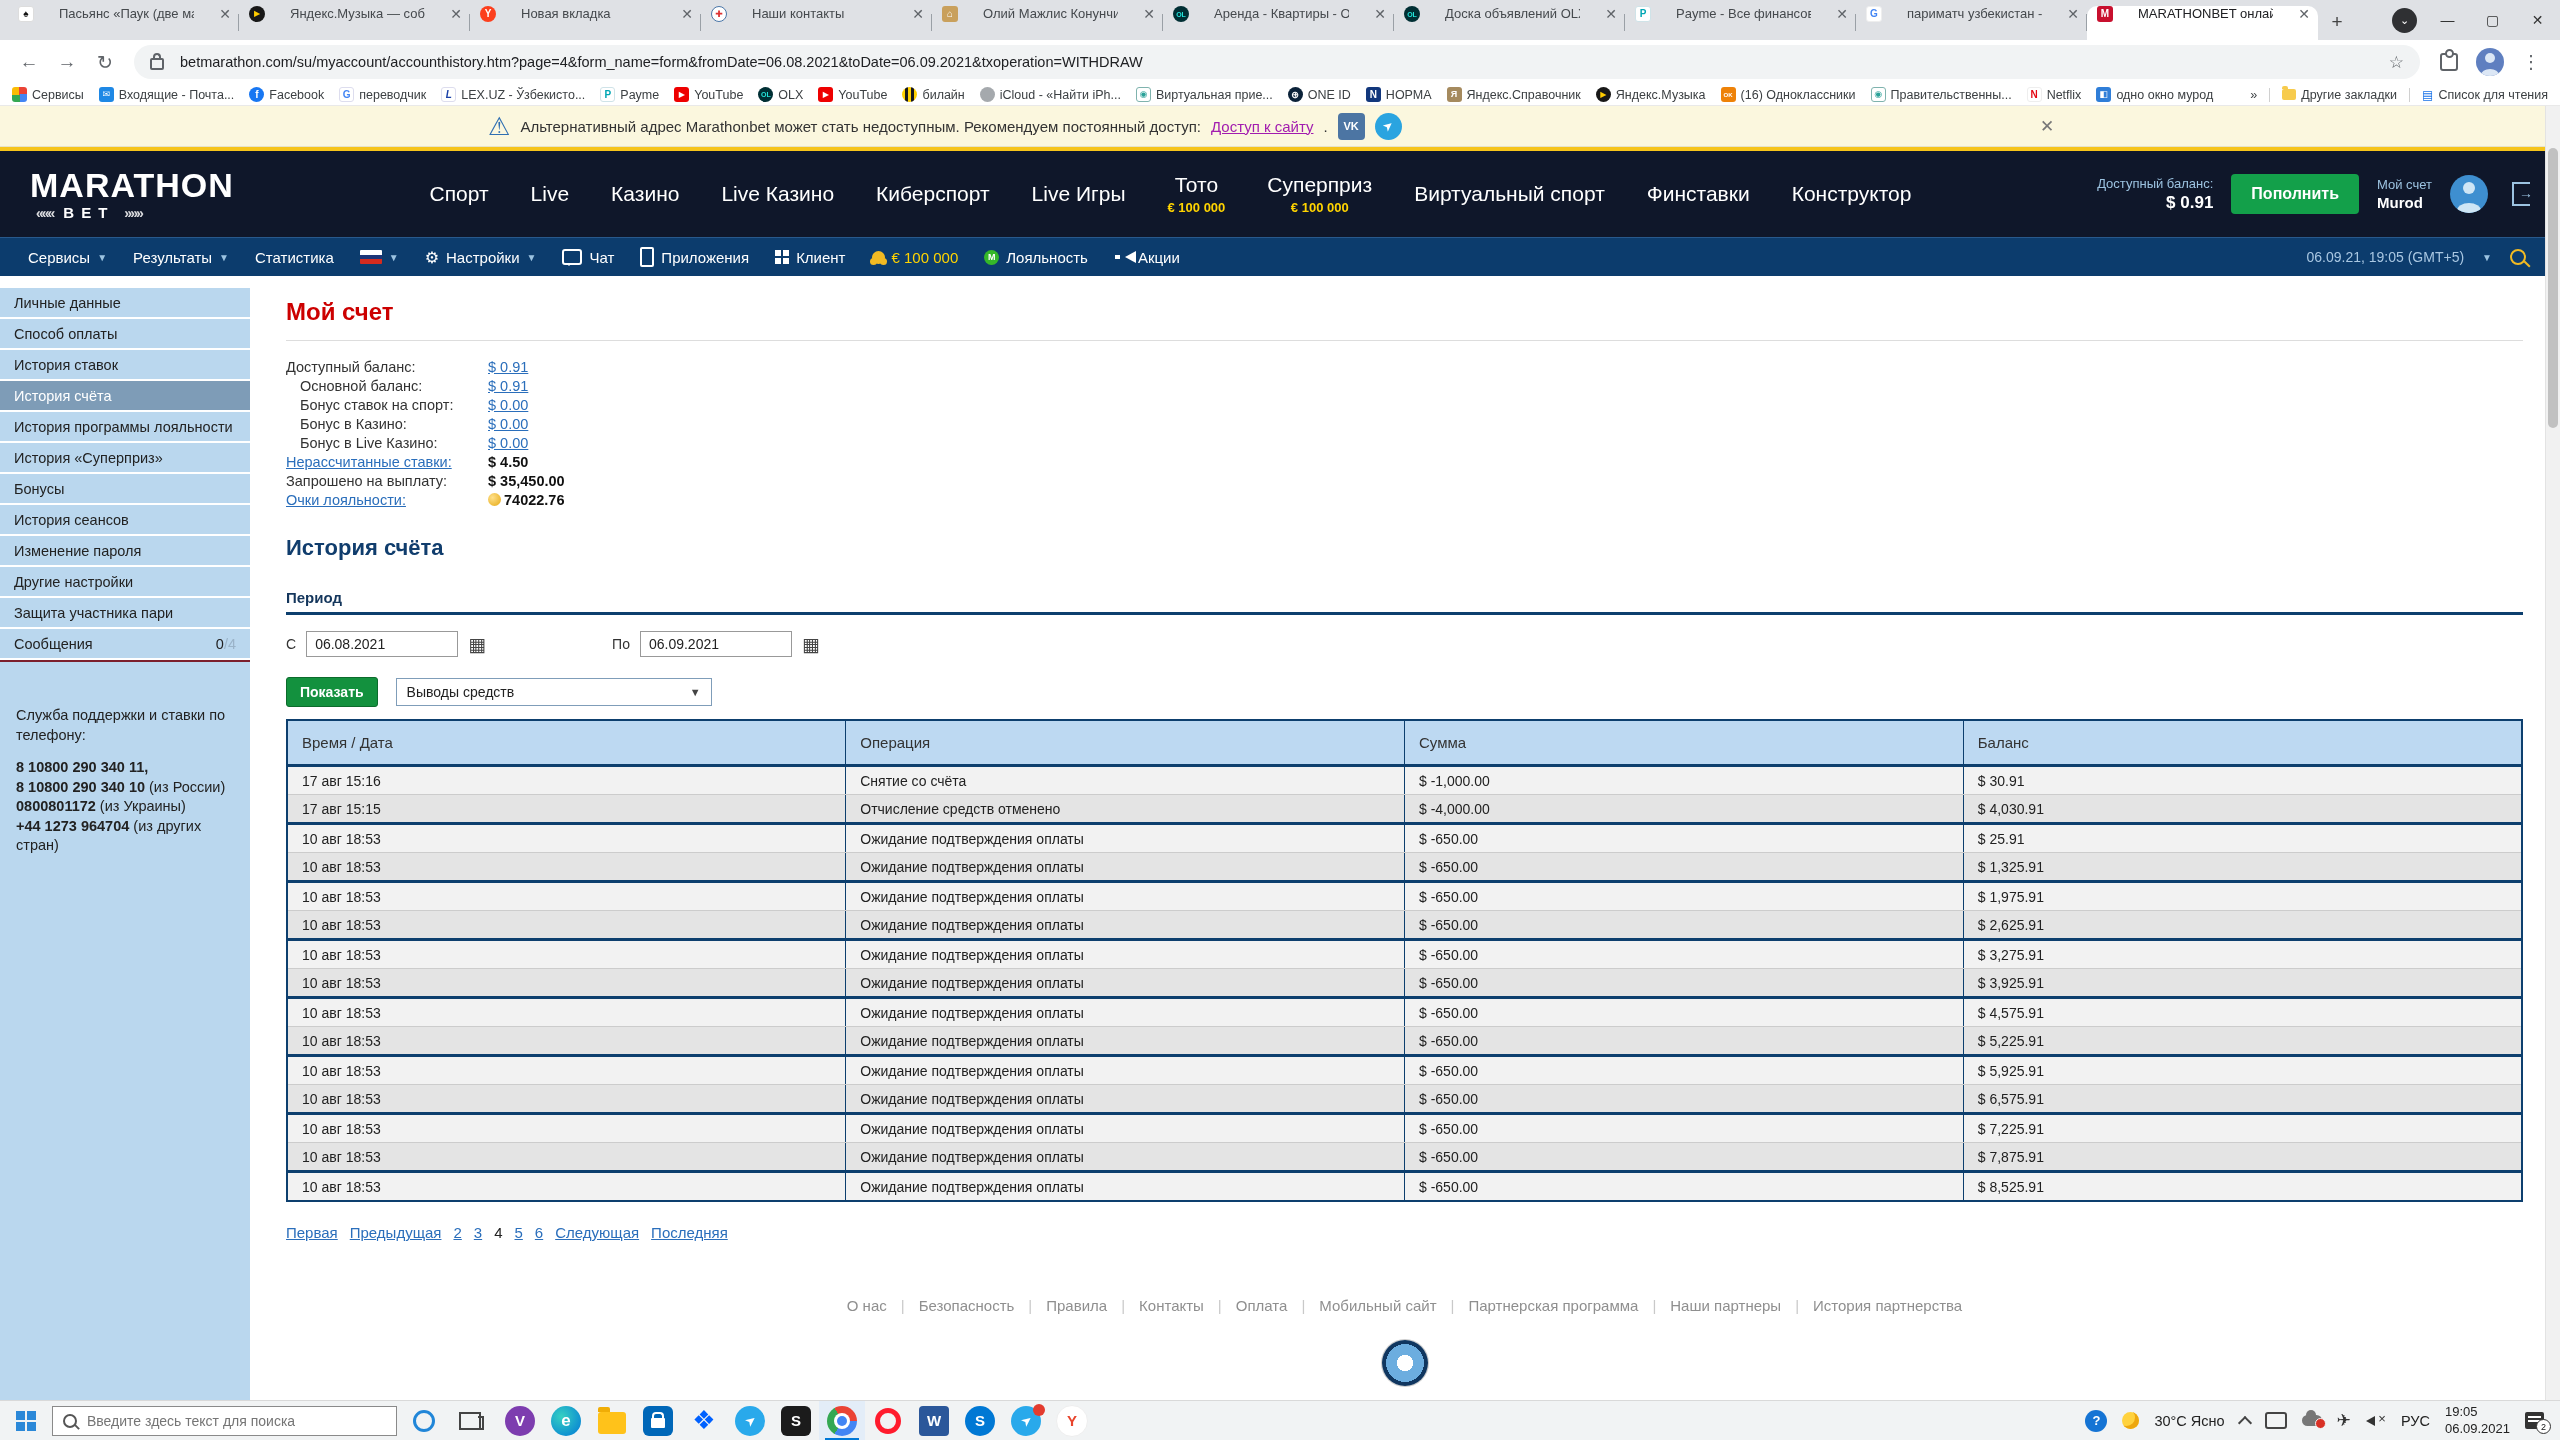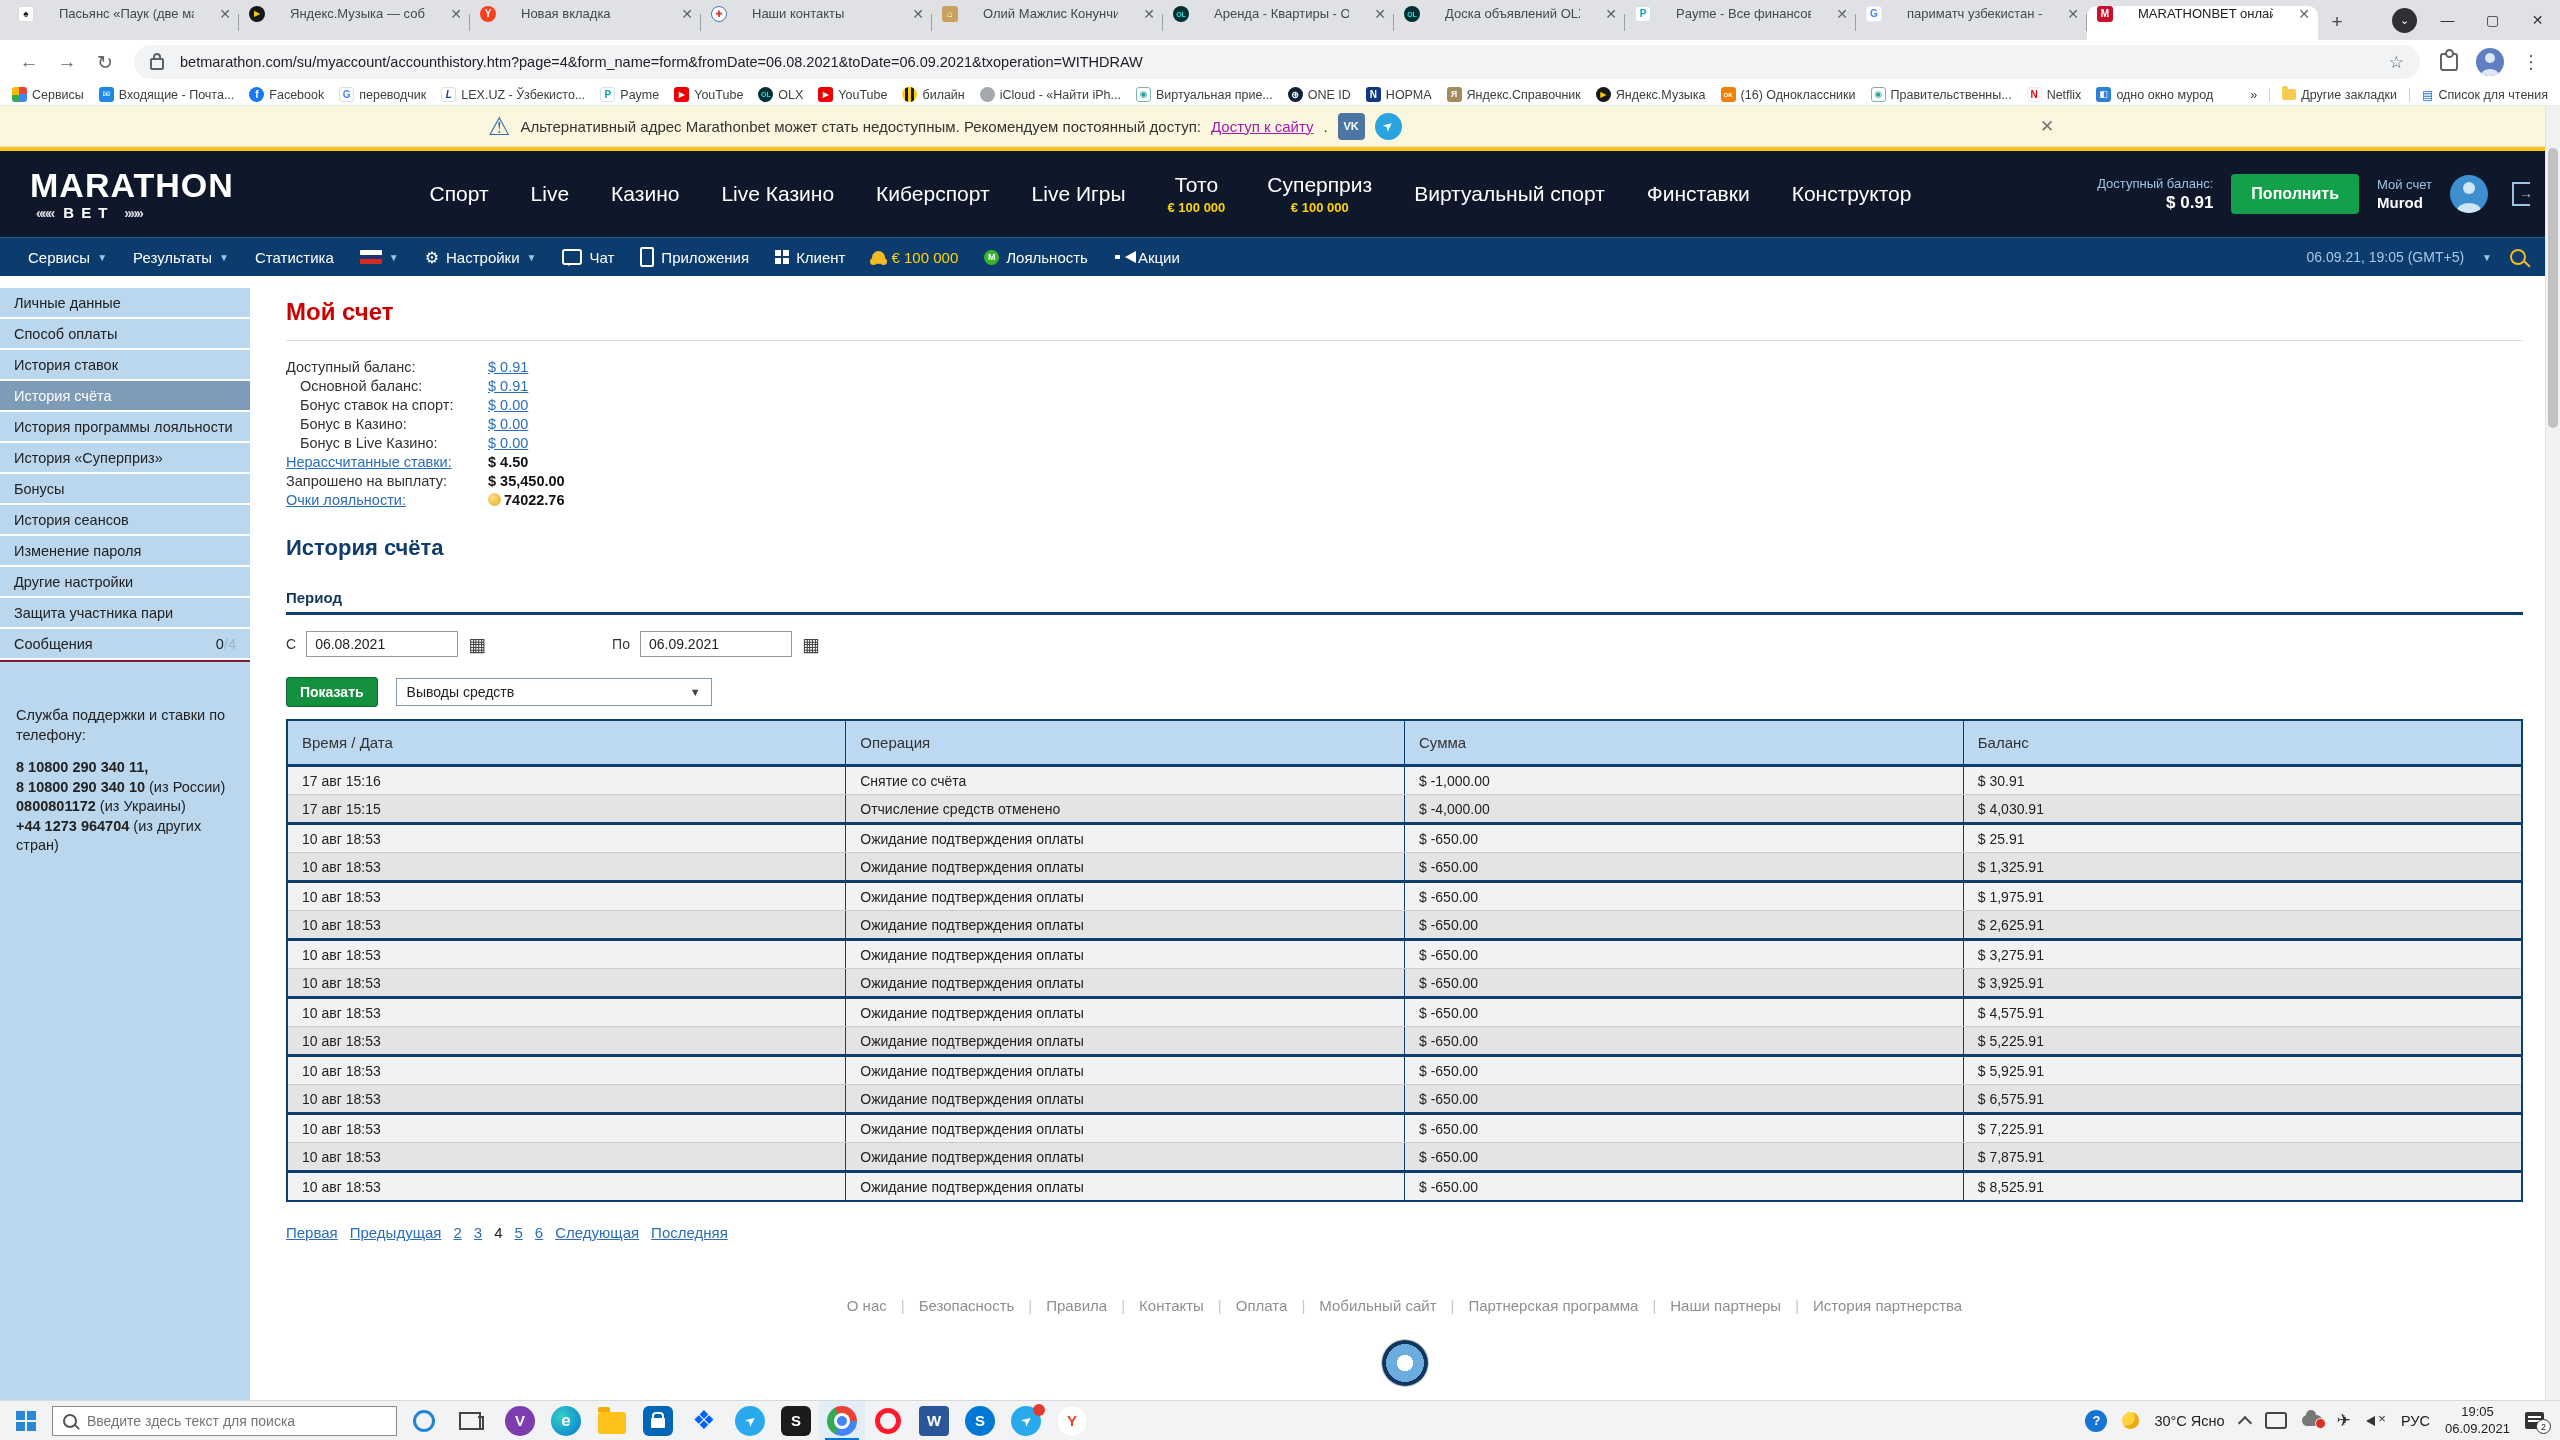--- a/index.html
+++ b/index.html
@@ -214,21 +214,21 @@
   .moon{width:17px;height:17px;border-radius:50%;background:#ffd23e;box-shadow:inset -4px -3px 0 #eda70f}
   .chev{width:8px;height:8px;border-right:2px solid #444;border-bottom:2px solid #444;transform:rotate(-135deg);margin-top:4px}
   .disp{width:18px;height:13px;border:2px solid #444;border-radius:3px}
   .cloud{width:20px;height:11px;background:#777;border-radius:8px;position:relative}
   .cloud::before{content:"";position:absolute;top:-5px;left:4px;width:10px;height:10px;border-radius:50%;background:#777}
   .cloud::after{content:"";position:absolute;right:-4px;bottom:-3px;width:9px;height:9px;border-radius:50%;background:#d93025;border:1px solid #f1f3f4}
   .plane{color:#333;font-size:17px;line-height:1}.plane::before{content:"✈"}
   .mute{position:relative;width:20px;height:14px}
   .mute::before{content:"";position:absolute;left:0;top:2px;border:5px solid transparent;border-right:9px solid #333;border-left:none}
   .mute::after{content:"×";position:absolute;right:0;top:-3px;color:#333;font-size:13px}
-  .clock{text-align:center;font-size:13px;line-height:1.25}
+  .clock{text-align:left;font-size:13px;line-height:1.25}
   .notif{width:19px;height:17px;background:#333;border-radius:2px;position:relative}
   .notif::before{content:"";position:absolute;left:3px;right:3px;top:4px;height:2px;background:#fff;box-shadow:0 4px 0 #fff}
   .notif-badge{position:absolute;right:-7px;bottom:-5px;width:13px;height:13px;border-radius:50%;background:#fff;border:1px solid #333;color:#111;font-size:9px;display:flex;align-items:center;justify-content:center}
 </style>
 </head>
 <body>
 
 <div id="screen">
 
   <div id="tabstrip">

